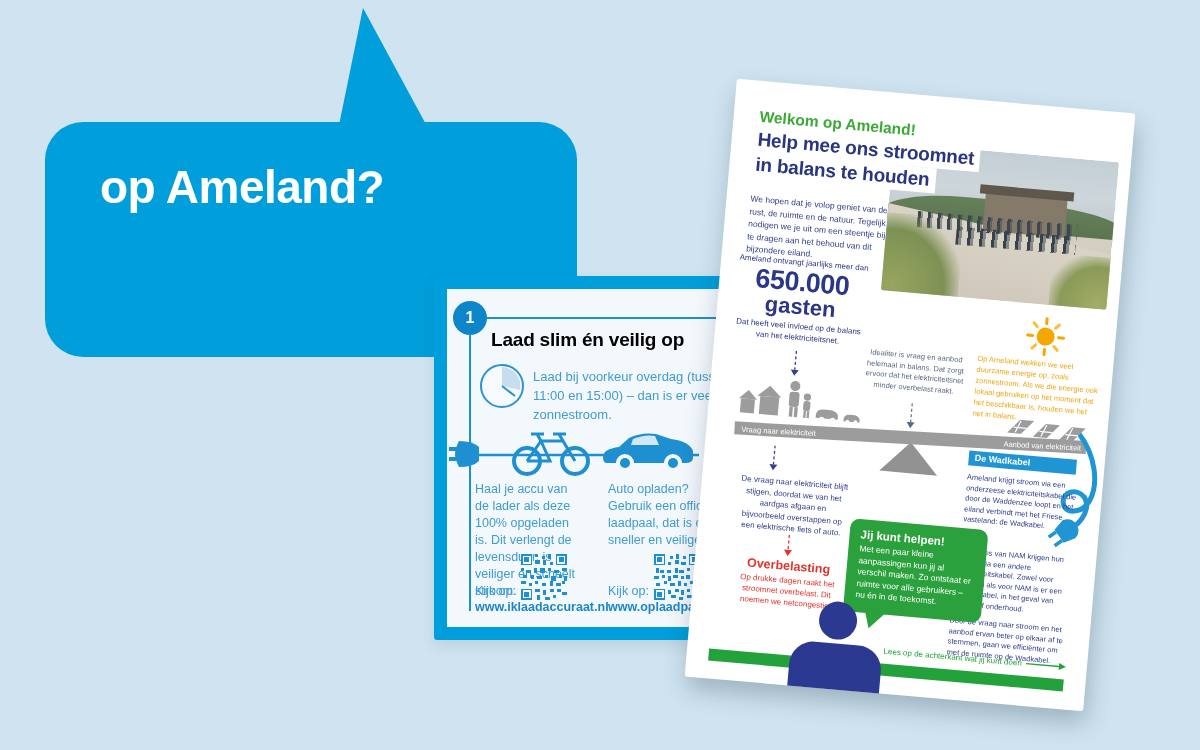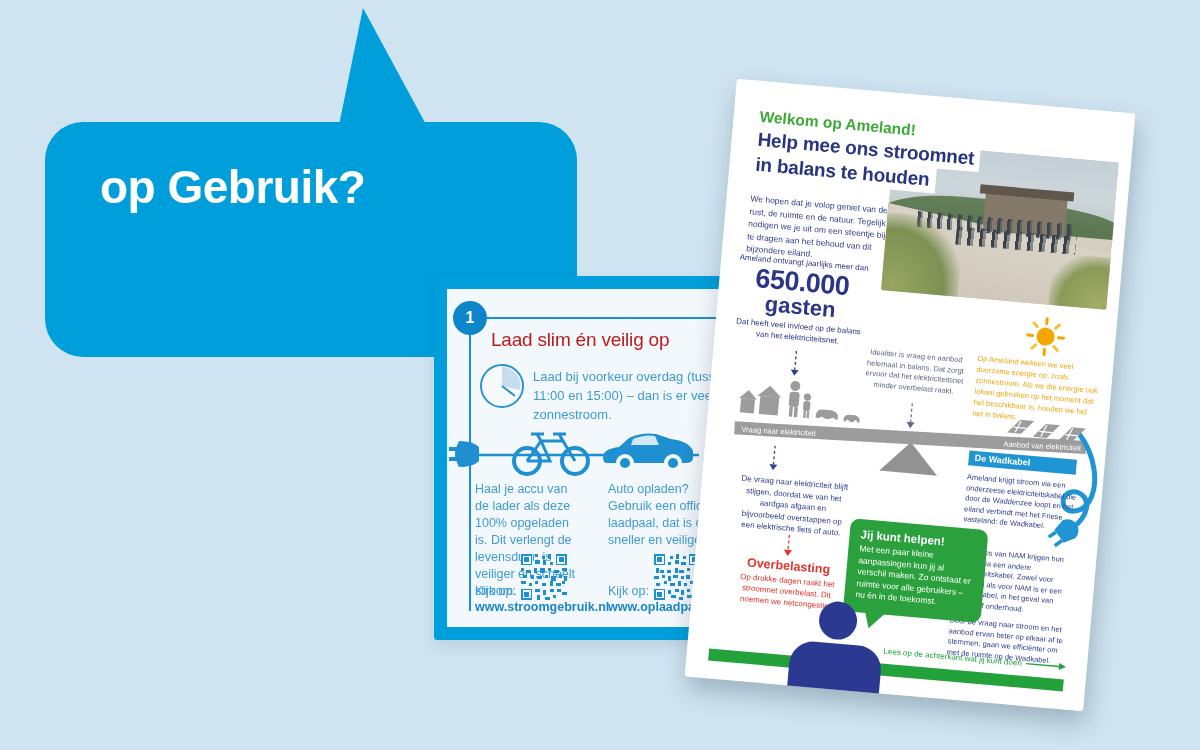--- a/index.html
+++ b/index.html
@@ -10,21 +10,21 @@
   .bubble{left:45px;top:122px;width:532px;height:235px;background:#009edb;border-radius:38px;z-index:1;}
   .bubble-tail{left:0;top:0;z-index:1;}
   .bubble-text{left:100px;top:158px;color:#fff;font-weight:bold;font-size:46px;line-height:58px;letter-spacing:-.5px;z-index:2;}
 
   
   .card{left:434px;top:276px;width:314px;height:364px;background:#009edb;border-radius:3px;z-index:3;box-shadow:0 6px 14px rgba(40,70,100,.12);}
   .card-inner{position:absolute;left:13px;top:13px;right:13px;bottom:13px;background:#f3f8fc;overflow:hidden;}
   .num-circle{left:6px;top:12px;width:34px;height:34px;border-radius:50%;background:#0d85c9;color:#fff;font-weight:bold;font-size:16px;display:flex;align-items:center;justify-content:center;}
   .hrule{left:40px;top:28px;height:2px;right:-2px;background:#1a8fd1;}
   .vrule{left:22px;top:46px;width:2px;height:276px;background:#1a8fd1;}
-  .card-title{left:44px;top:40px;font-size:19px;font-weight:normal;color:#b91c1c;letter-spacing:-.2px;}
+  .card-title{left:44px;top:40px;font-size:19px;font-weight:bold;color:#000000;letter-spacing:-.2px;}
   .clock{left:32px;top:74px;}
   .tip-text{left:86px;top:78px;width:215px;font-size:13px;line-height:19px;color:#3f9bd3;}
   .illustration{left:2px;top:136px;}
   .col-text{font-size:12.5px;line-height:17px;color:#3f9bd3;}
   .col1{left:28px;top:192px;width:104px;}
   .col2{left:161px;top:192px;width:118px;}
   .kijk1{left:28px;top:294px;}
   .kijk2{left:161px;top:294px;}
   .url{font-size:12.5px;font-weight:bold;color:#1b87c9;white-space:nowrap;}
   .url1{left:28px;top:311px;}
@@ -96,21 +96,21 @@
 </head>
 <body>
 
 <div class="canvas">
 
   <svg class="abs bubble-tail" width="500" height="140">
     <polygon points="363,8 429,130 338,130" fill="#009edb"></polygon>
   </svg>
   <div class="abs bubble"></div>
   <div class="abs bubble-text">
-    <div>op Gebruik?</div>
+    <div>op Ameland?</div>
   </div>
 
   <div class="abs card">
     <div class="card-inner">
       <div class="abs hrule"></div>
       <div class="abs vrule"></div>
       <div class="abs num-circle">1</div>
       <div class="abs card-title">Laad slim én veilig op</div>
 
       <svg class="abs clock" width="46" height="46" viewBox="0 0 46 46">
@@ -233,21 +233,21 @@
           <rect x="13" y="22" width="3" height="2"></rect>
           <rect x="17" y="23" width="2" height="3"></rect>
         <rect x="21" y="22" width="2" height="2"></rect>
           <rect x="25" y="23" width="3" height="2"></rect>
           <rect x="11" y="26" width="3" height="2"></rect>
         <rect x="16" y="27" width="2" height="2"></rect>
           <rect x="21" y="26" width="3" height="2"></rect>
       </svg>
 
       <div class="abs kijk1 col-text">Kijk op:</div>
-      <div class="abs url url1">www.stroomgebruik.nl</div>
+      <div class="abs url url1">www.iklaadaccuraat.nl</div>
       <div class="abs kijk2 col-text">Kijk op:</div>
       <div class="abs url url2">www.oplaadpalen.nl</div>
     </div>
   </div>
 
   <div class="abs flyer">
 
     <div class="abs photo">
       <div class="ph-sky"></div>
       <div class="ph-bush"></div>

